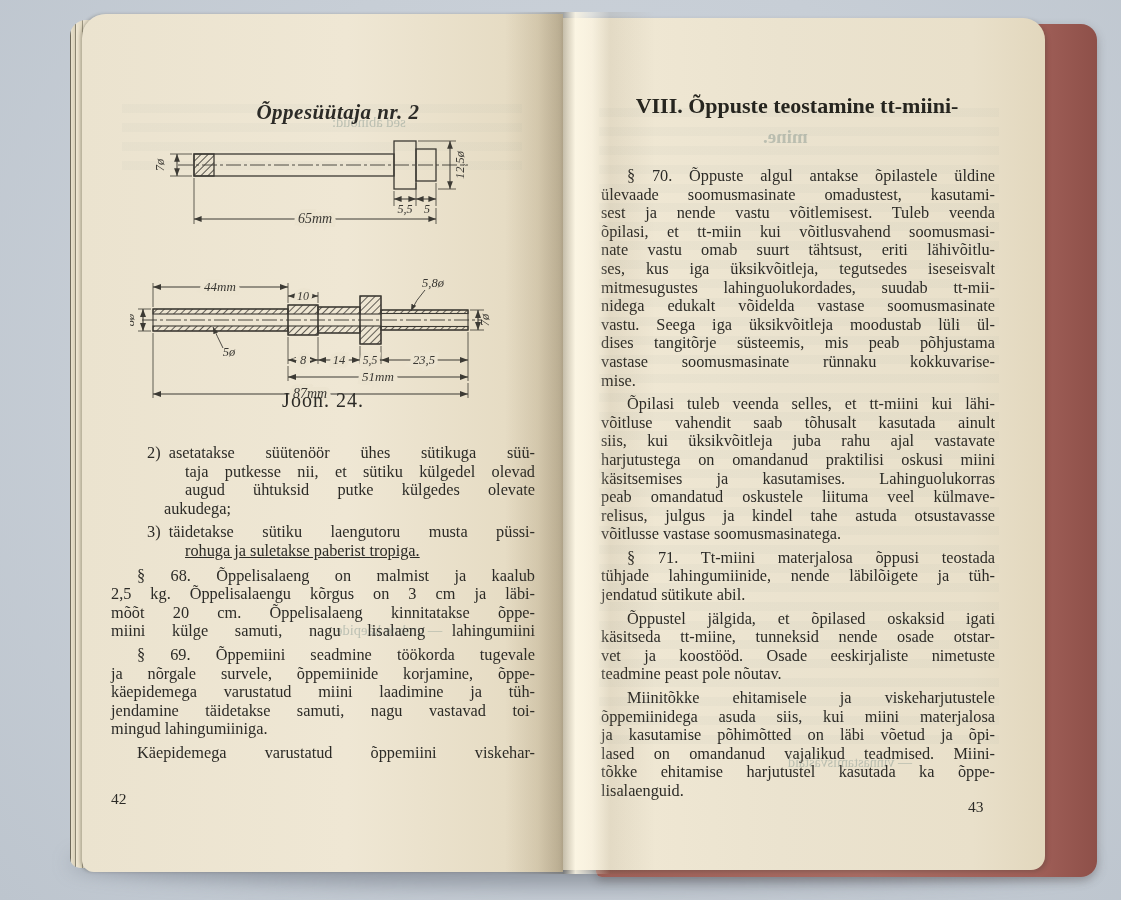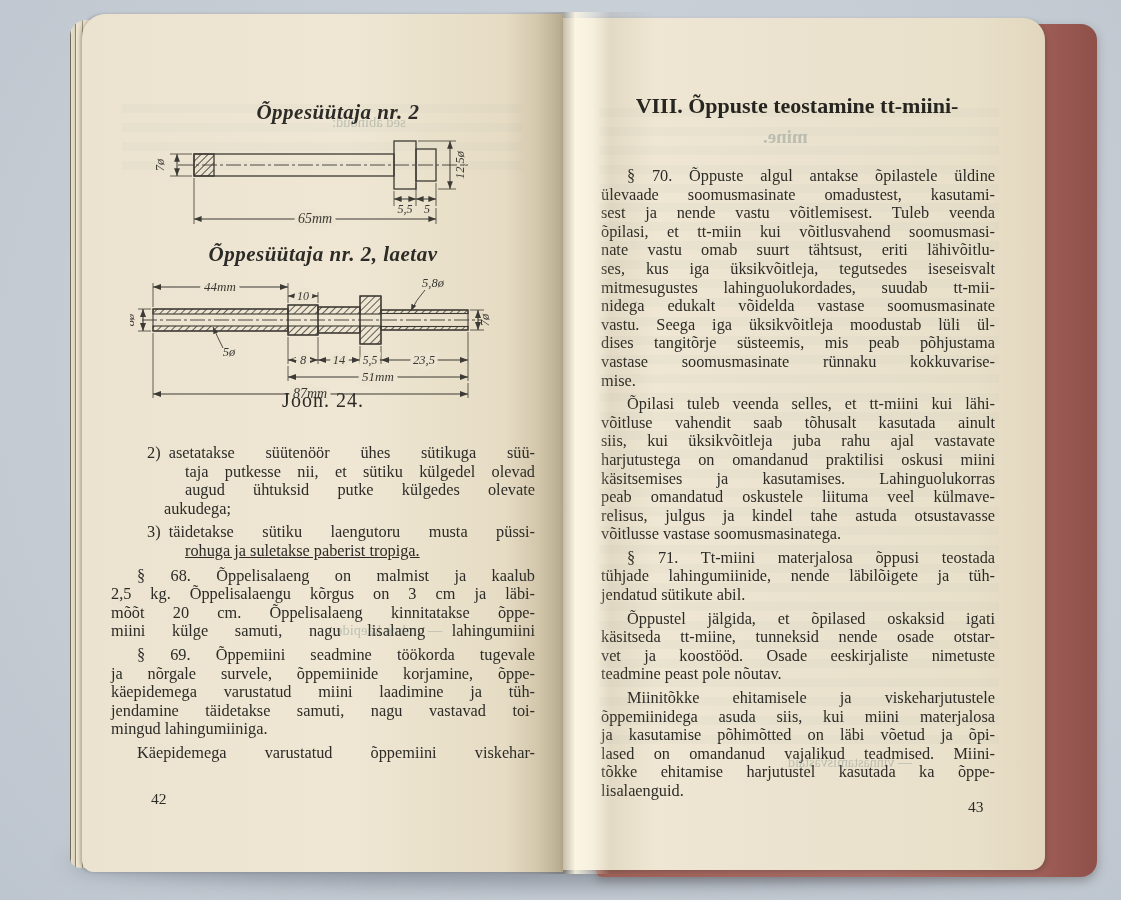--- a/index.html
+++ b/index.html
@@ -134,21 +134,20 @@
           <line x1="42" y1="87" x2="284" y2="87" stroke-width="1" marker-start="url(#ar1)" marker-end="url(#ar1)"></line>
         </g>
         <text x="12" y="33" font-size="12.5" text-anchor="middle" transform="rotate(-90 12 33)">7ø</text>
         <text x="312" y="33" font-size="12.5" text-anchor="middle" transform="rotate(-90 312 33)">12,5ø</text>
         <text x="253" y="81" font-size="12" text-anchor="middle">5,5</text>
         <text x="275" y="81" font-size="12" text-anchor="middle">5</text>
         <text x="163" y="91" font-size="14" text-anchor="middle" paint-order="stroke" stroke="#ece4d0" stroke-width="8">65mm</text>
       </svg>
     </div>
 
-    <div class="fig-title" style="left:29px;top:228px;">Õppesüütaja nr. 2, laetav</div>
 
     <div class="drawbox" style="left:48px;top:258px;">
       <svg width="385" height="132" viewBox="0 0 385 132">
         <defs>
           <pattern id="h2" width="5" height="5" patternUnits="userSpaceOnUse" patternTransform="rotate(45)">
             <line x1="0" y1="0" x2="0" y2="5" stroke="#3c3a34" stroke-width="1.6"></line>
           </pattern>
           <marker id="ar2" viewBox="0 0 10 10" refX="9" refY="5" markerWidth="8.5" markerHeight="8.5" orient="auto-start-reverse">
             <path d="M0,1.6 L9,5 L0,8.4 z" fill="#3c3a34"></path>
           </marker>
@@ -253,21 +252,21 @@
             <div class="pline">käepidemega varustatud miini laadimine ja tüh-</div>
             <div class="pline">jendamine täidetakse samuti, nagu vastavad toi-</div>
             <div class="pline last">mingud lahingumiiniga.</div>
           </div>
           <div class="para">
             <div class="pline" style="padding-left: 26px;">Käepidemega varustatud õppemiini viskehar-</div>
           </div>
         </div>
     </div>
 
-    <div class="pagenum" style="left:29px;top:776px;margin-left:40px;">42</div>
+    <div class="pagenum" style="left:29px;top:776px;">42</div>
   </div>
 
   <div class="page right">
     <div class="ghost-lines" style="left:36px;top:90px;width:400px;height:640px;"></div>
     <div class="ghost bold" style="left:200px;top:108px;">mine.</div>
     <div class="ghost" style="left:225px;top:737px;font-size:14px;">— vinnastamisvastaid</div>
 
     <div class="heading">
       <div>VIII. Õppuste teostamine tt-miini-</div>
     </div>

